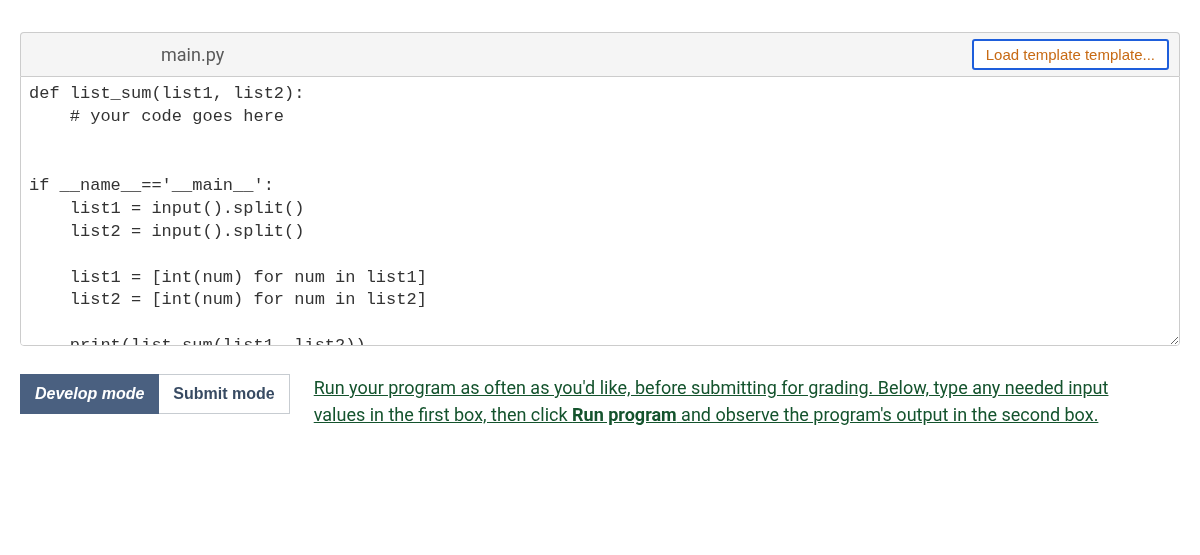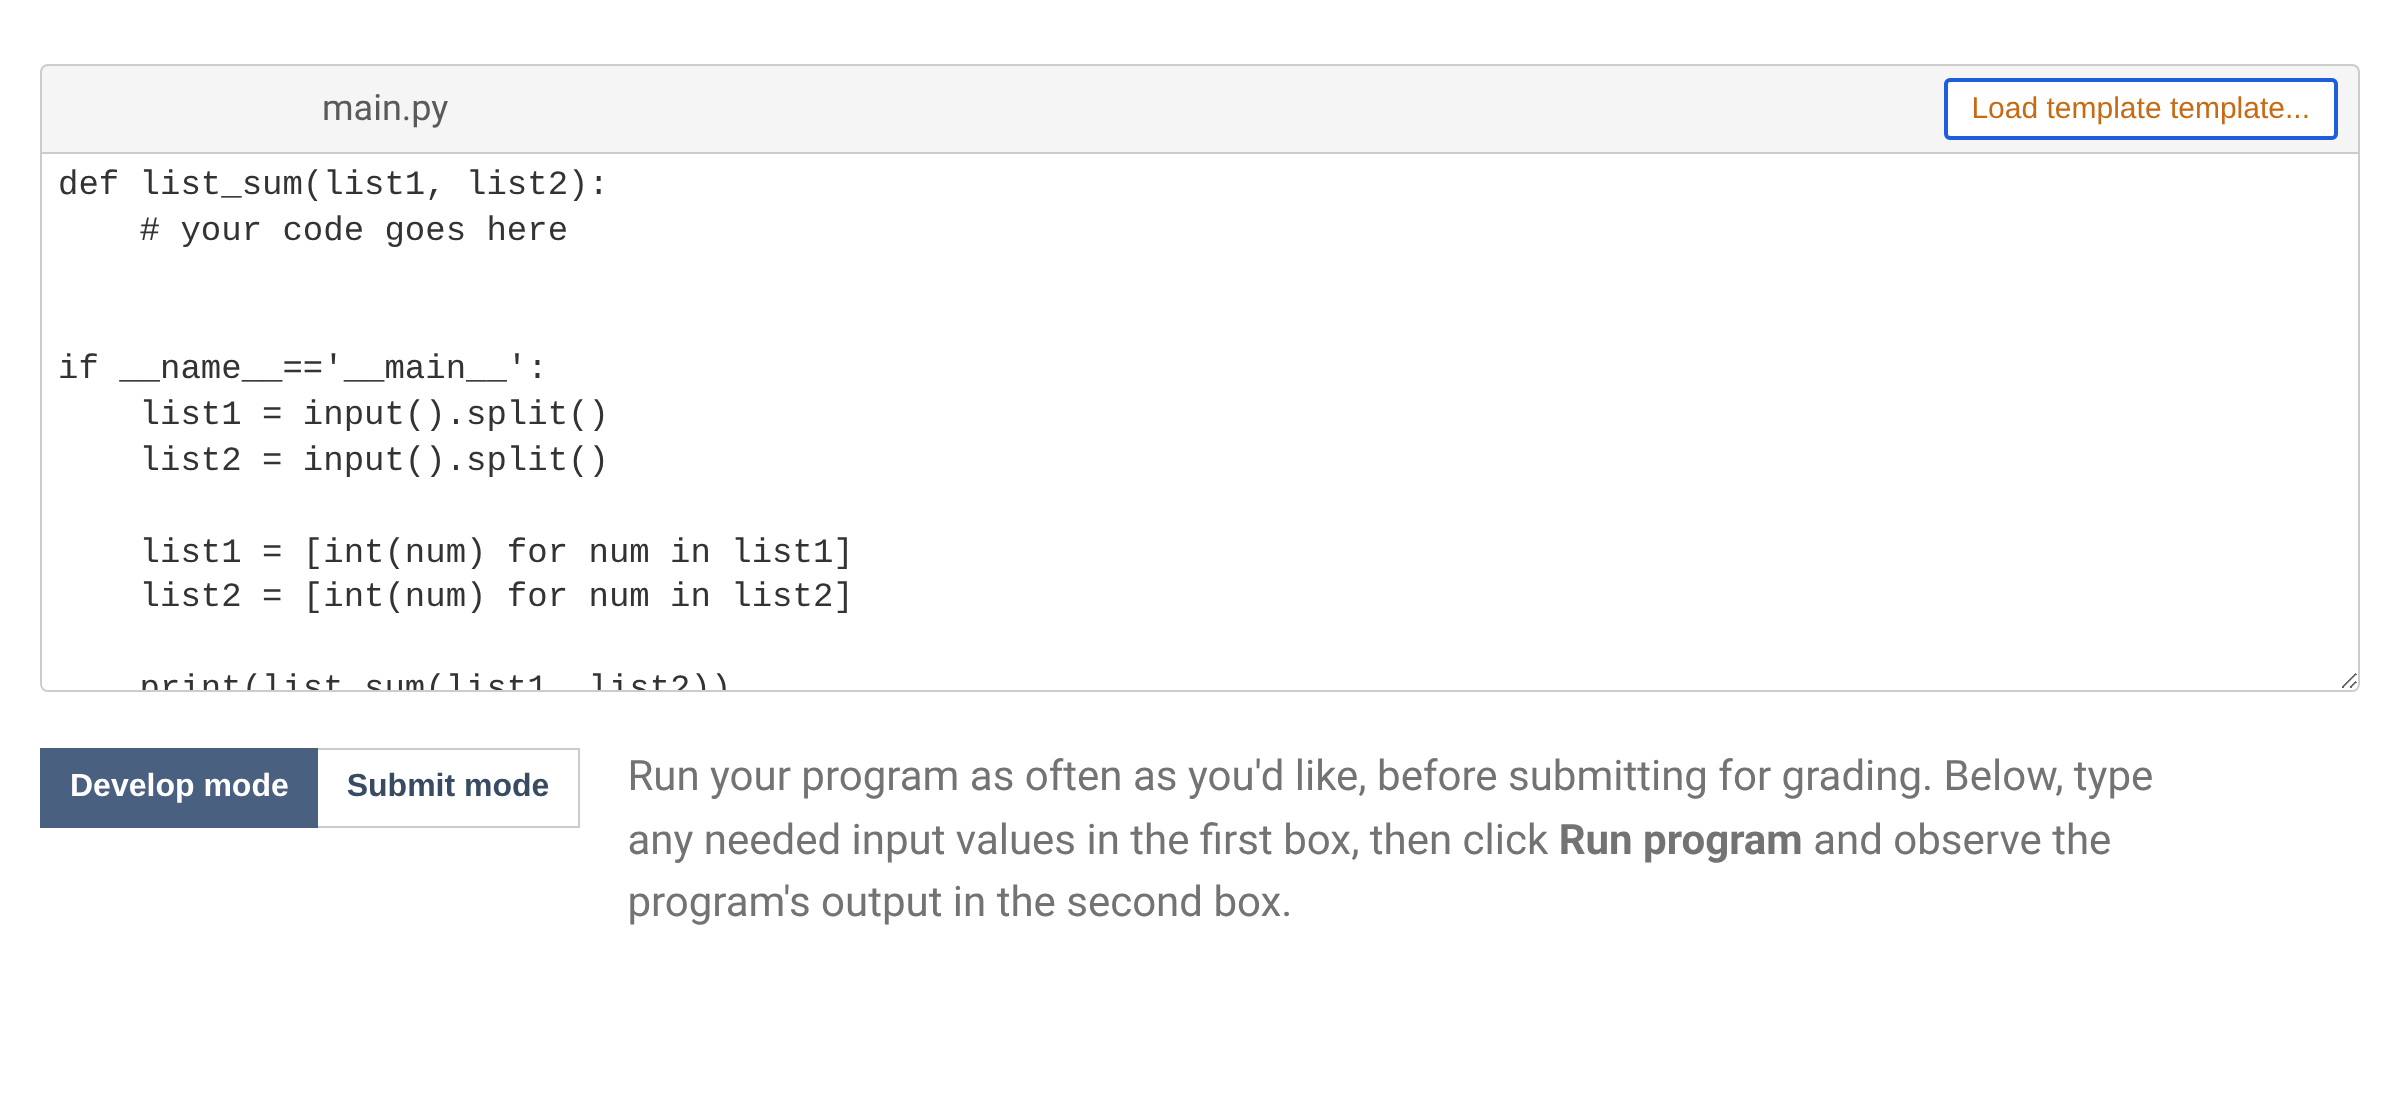--- a/index.html
+++ b/index.html
@@ -69,36 +69,38 @@
     flex-shrink: 0;
   }
   .develop-mode-btn {
     background: #4a6080;
     color: #fff;
     border: 1px solid #4a6080;
     font-size: 16px;
     font-weight: 600;
     padding: 10px 14px;
     cursor: pointer;
+    font-style: italic;
   }
   .submit-mode-btn {
     background: #fff;
     color: #384b63;
     border: 1px solid #c7ccd1;
     border-left: none;
     font-size: 16px;
     font-weight: 600;
     padding: 10px 14px;
     cursor: pointer;
   }
   .help-text {
-    font-size: 21px;
-    color: #737373;
+    font-size: 18px;
+    color: #14532d;
     line-height: 1.5;
     max-width: 800px;
+    text-decoration: underline;
   }
   .help-text strong {
     font-weight: 700;
   }
 </style>
 </head>
 <body>
 
 <div class="container">
 

